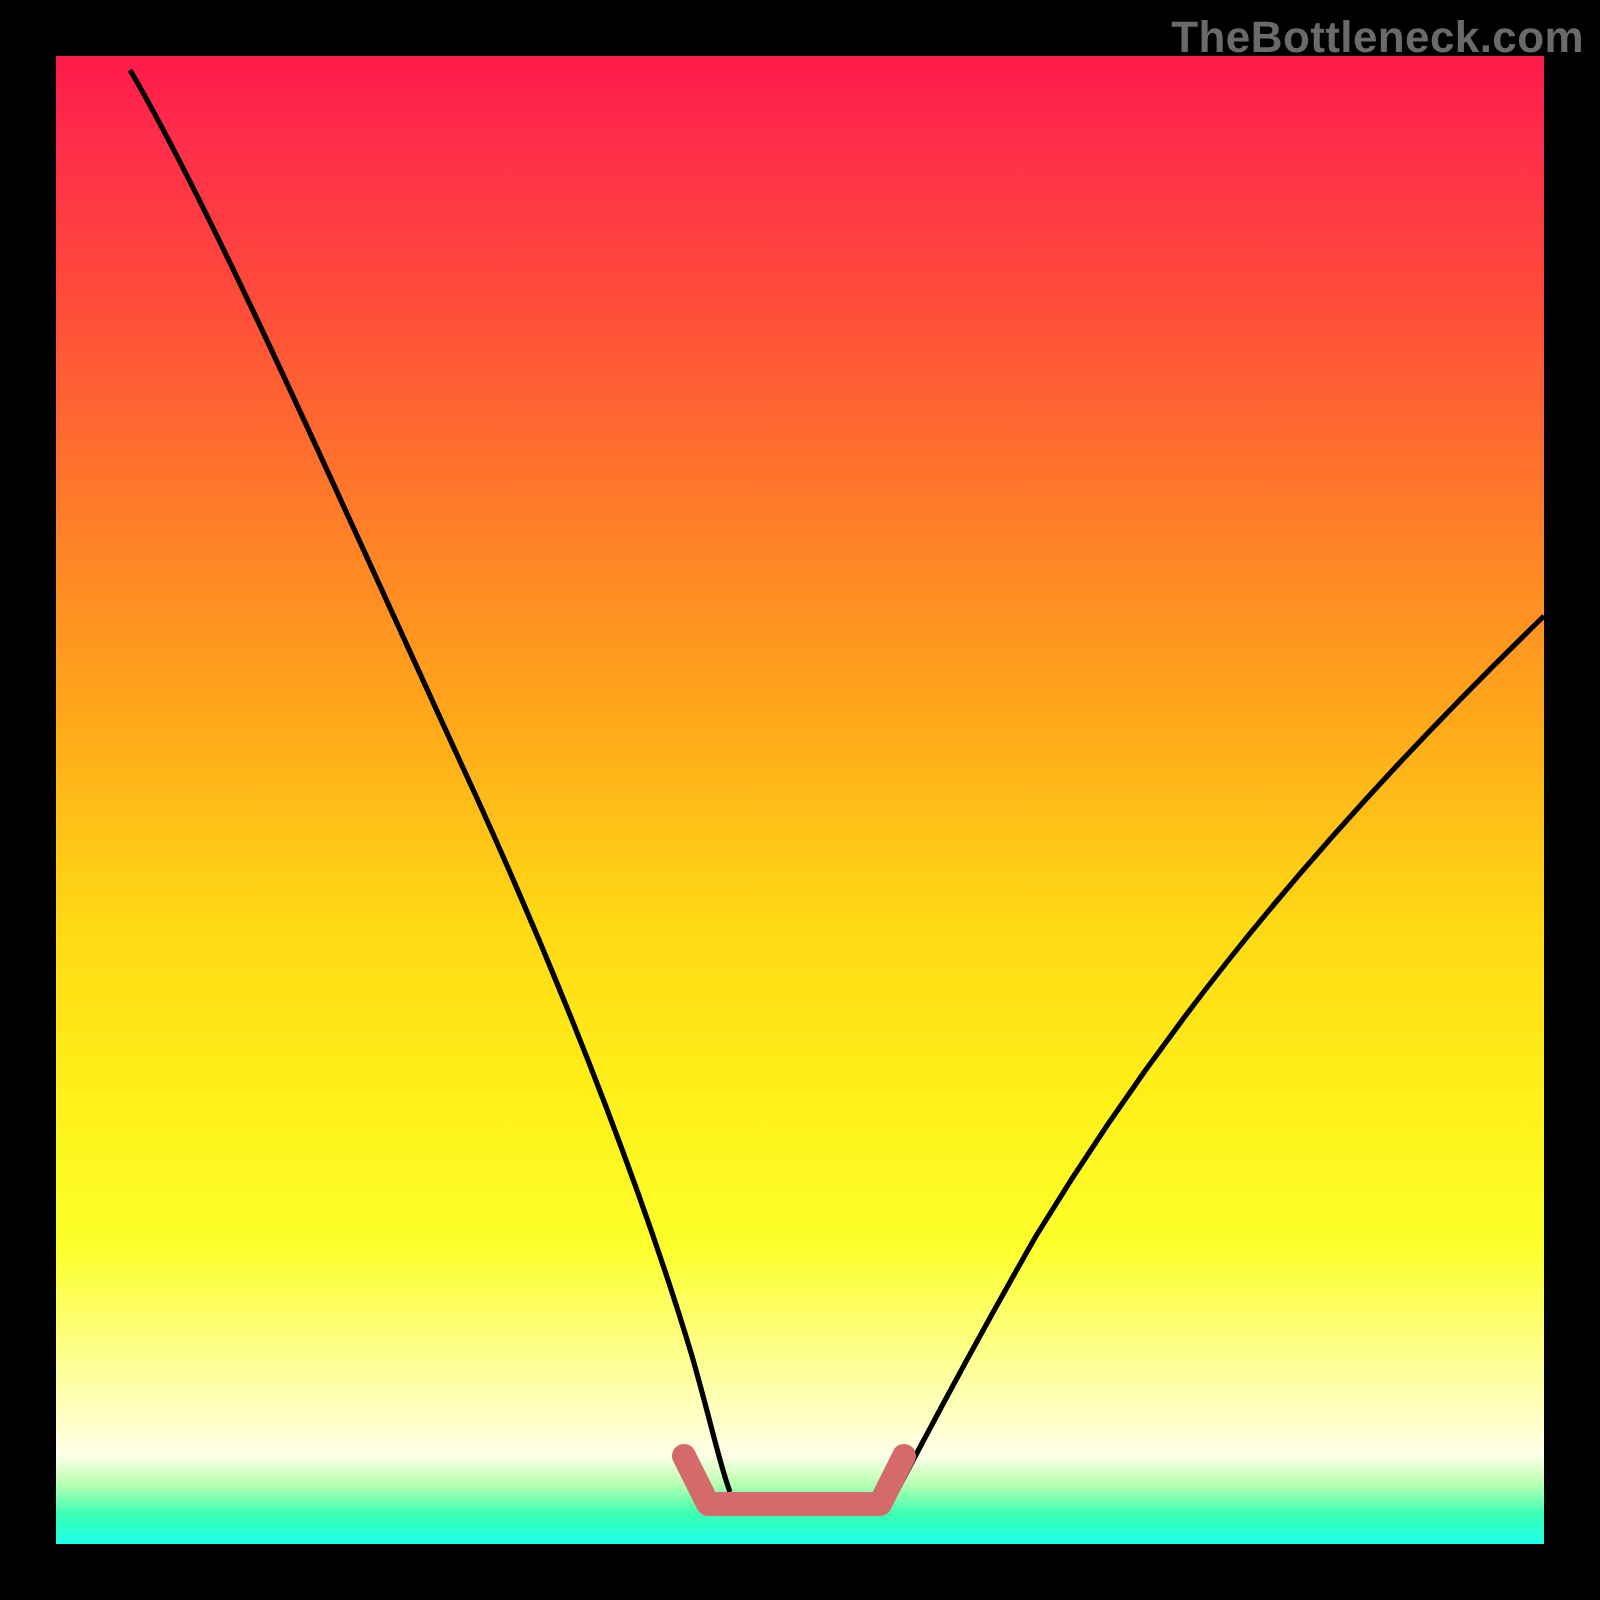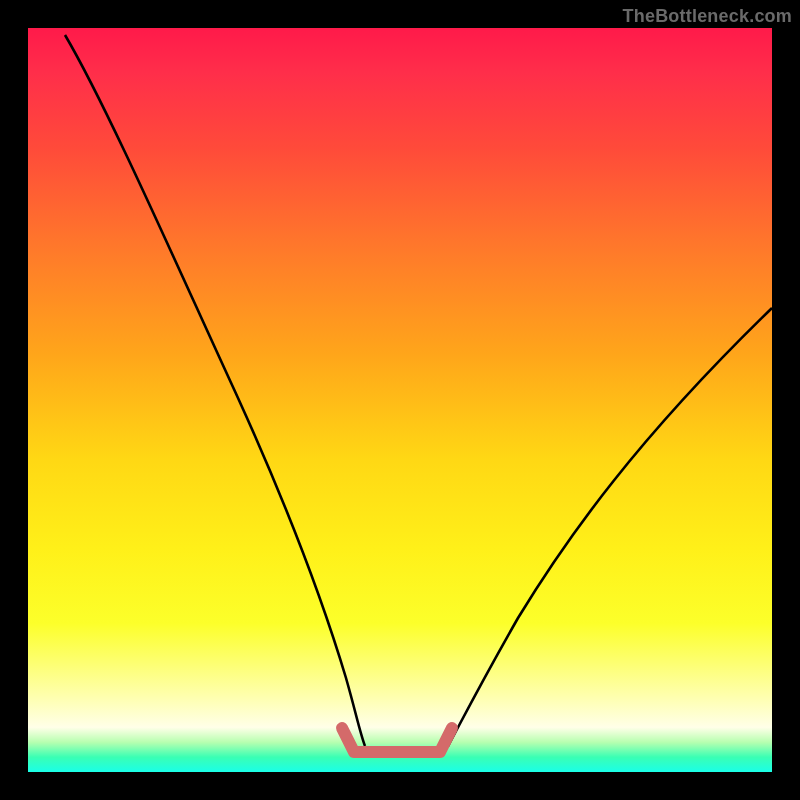--- a/index.html
+++ b/index.html
@@ -24,21 +24,21 @@
       #ffffe8 94%,
       #b7ffb0 96%,
       #3affb4 98%,
       #1affe8 100%);
   }
   .watermark {
     position: absolute;
     top: 6px;
     right: 8px;
     font-family: Arial, Helvetica, sans-serif;
-    font-size: 18px;
+    font-size: 22px;
     font-weight: bold;
     color: #6a6a6a;
     letter-spacing: 0.2px;
     user-select: none;
   }
   svg.plot {
     position: absolute;
     left: 0; top: 0;
     width: 744px; height: 744px;
     overflow: visible;

